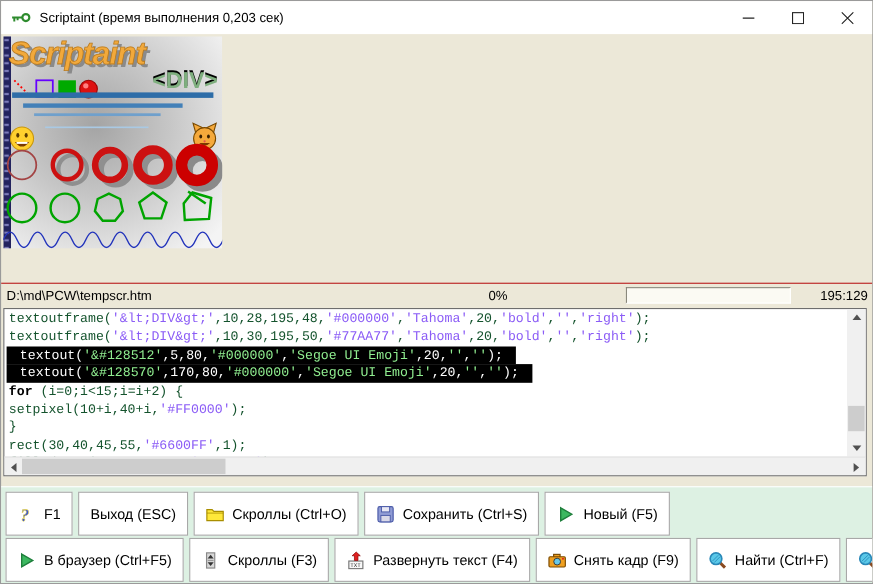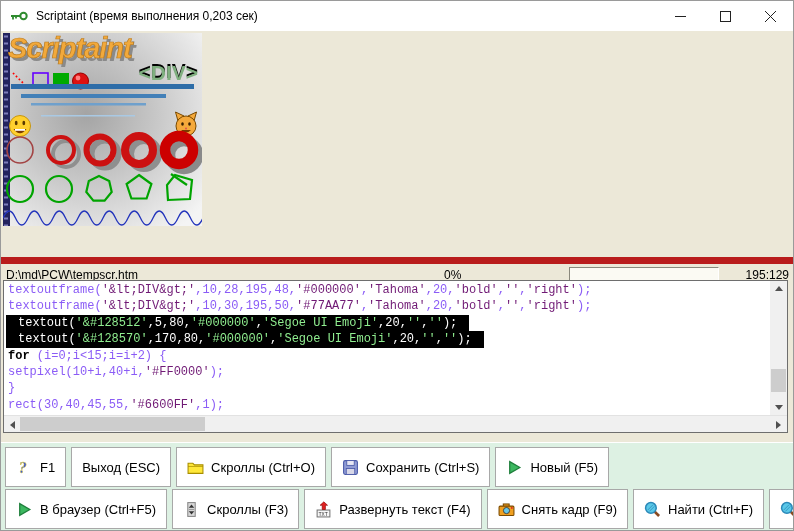--- a/index.html
+++ b/index.html
@@ -14,37 +14,37 @@
   .title-text { font-size:12px; color:#000; margin-left:8px; white-space:nowrap; }
   .win-controls { position:absolute; right:0; top:0; height:30px; display:flex; }
   .win-btn { width:45px; height:30px; display:flex; align-items:center; justify-content:center; }
   .win-btn svg { width:11px; height:11px; }
 
   
   .canvas-wrap { position:absolute; left:2px; top:32px; width:199px; height:193px; }
 
   
   .statusbar { position:absolute; left:0; top:256px; width:100%; height:22px;
-               border-top:7px solid #b91c1c; font-size:12px; color:#000; }
+               border-top:1px solid #b91c1c; font-size:12px; color:#000; }
   .file-path { position:absolute; left:5px; top:4px; white-space:nowrap; }
   .progress-label { position:absolute; left:443px; top:4px; }
   .progress-bar { position:absolute; left:568px; top:3px; width:150px; height:15px;
                   background:#fbfaf3; border:1px solid;
                   border-color:#8a887c #ffffff #ffffff #8a887c; }
   .cursor-pos { position:absolute; right:4px; top:4px;margin-left:40px; }
 
   
   .editor { position:absolute; left:2px; top:279px; width:785px; height:153px;
             background:#ffffff; border:1px solid #6e6e6e; overflow:hidden; }
   .code-area { position:absolute; left:0; top:0; right:17px; bottom:0;
                padding:1px 0 0 4px; overflow:hidden;
                font-family:"Liberation Mono", monospace; font-size:12px; }
   .line { height:16.4px; line-height:16.4px; white-space:pre; }
   .line-inner { display:inline-block; }
-  .seg-p { color:#8b5cf6; } .seg-s { color:#701a75; } .seg-k { color:#000000; font-weight:bold; }
+  .seg-p { color:#14532d; } .seg-s { color:#8b5cf6; } .seg-k { color:#000000; font-weight:bold; }
   .line.selected .line-inner { background:#000000; padding:0 12px; margin-left:-2px; }
   .line.selected .seg-p { color:#ffffff; }
   .line.selected .seg-s { color:#90ee90; }
 
   
   .vscroll { position:absolute; right:0; top:0; width:17px; bottom:17px; background:#f0f0f0; }
   .vscroll .arrow { position:absolute; left:0; width:17px; height:15px;
                     display:flex; align-items:center; justify-content:center; }
   .v-up { top:0; } .v-down { bottom:0; }
   .vthumb { position:absolute; left:1px; width:15px; top:88px; height:23px; background:#cdcdcd; }

